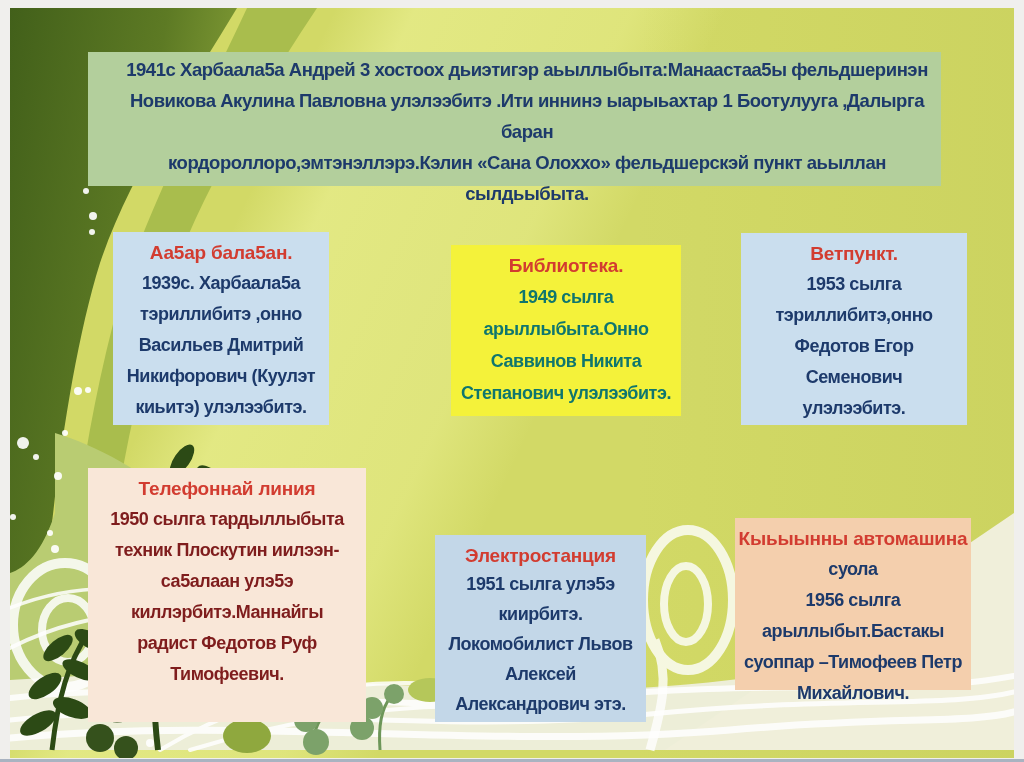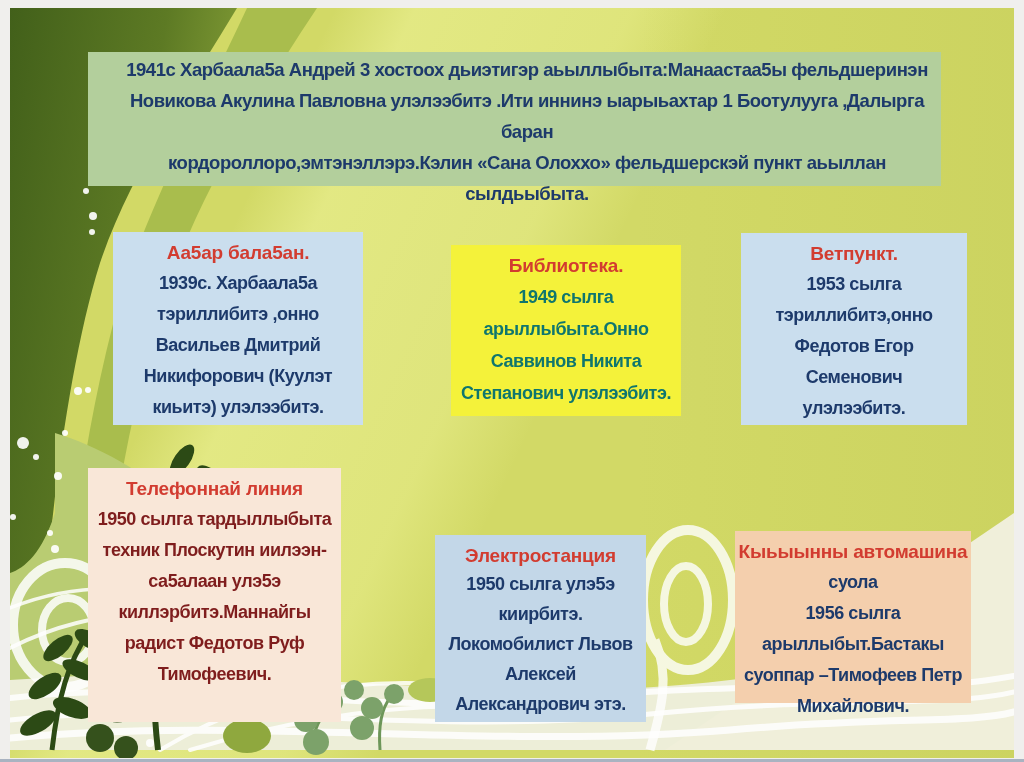--- a/index.html
+++ b/index.html
@@ -22,28 +22,28 @@
   .card {
     position:absolute; z-index:2; text-align:center; font-weight:bold;
     box-shadow:0 0 0 0 transparent;
   }
   .card-title { font-size:19px; padding-top:10px; letter-spacing:-0.2px; }
   .card-body  { font-size:18px; line-height:31px; white-space:pre-line; letter-spacing:-0.45px; margin-top:4px; padding:0 8px; }
 
   .c0 { left:78px;  top:44px;  width:853px; height:134px; }
   .c0 .card-title { font-size:20px; padding-top:8px; }
   .c0 .card-body  { font-size:18.5px; line-height:31px; margin-top:2px; }
-  .c1 { left:103px; top:224px; width:250px; height:193px; }
+  .c1 { left:103px; top:224px; width:216px; height:193px; }
   .c2 { left:417px; top:237px; width:230px; height:171px;margin-left:24px; }
   .c2 .card-body { line-height:32px; }
   .c3 { left:731px; top:225px; width:226px; height:192px; }
-  .c4 { left:78px;  top:460px; width:253px; height:254px; }
+  .c4 { left:78px;  top:460px; width:278px; height:254px; }
   .c5 { left:425px; top:527px; width:211px; height:187px; }
   .c5 .card-body { line-height:30px; margin-top:2px; }
-  .c6 { left:725px; top:523px; width:236px; height:172px; }
+  .c6 { left:725px; top:510px; width:236px; height:172px; }
 </style>
 </head>
 <body>
 
 <div class="slide">
 
   <svg class="deco" viewBox="0 0 1004 750">
     <defs>
       <linearGradient id="wedge" x1="0" y1="0" x2="1" y2="0.4">
         <stop offset="0" stop-color="#42601a"></stop>
@@ -184,21 +184,21 @@
     <div class="card-body" style="color: #7f1d1d;">1950 сылга тардыллыбыта
 техник Плоскутин иилээн-
 са5алаан улэ5э
 киллэрбитэ.Маннайгы
 радист Федотов Руф
 Тимофеевич.</div>
   </div>
 
   <div class="card c5" style="background: rgb(195, 215, 232);">
     <div class="card-title" style="color: rgb(210, 60, 48);">Электростанция</div>
-    <div class="card-body" style="color: rgb(29, 58, 107);">1950 сылга улэ5э
+    <div class="card-body" style="color: rgb(29, 58, 107);">1951 сылга улэ5э
 киирбитэ.
 Локомобилист Львов
 Алексей
 Александрович этэ.</div>
   </div>
 
   <div class="card c6" style="background: rgb(244, 207, 173);">
     <div class="card-title" style="color: rgb(210, 60, 48);">Кыьыынны автомашина</div>
     <div class="card-body" style="color: rgb(29, 58, 107);">суола
 1956 сылга

